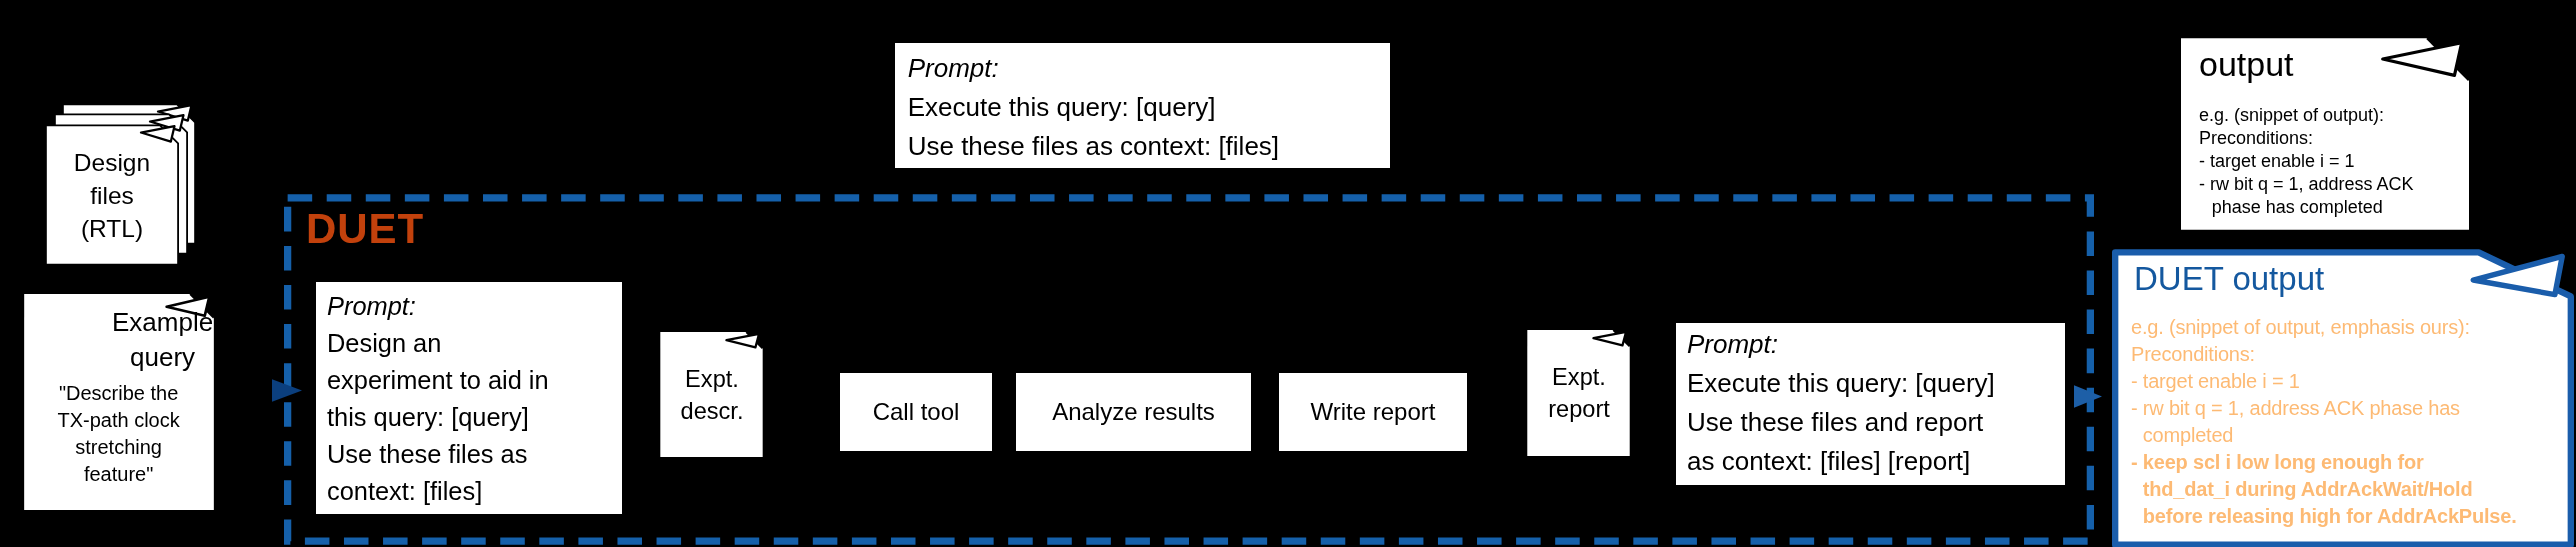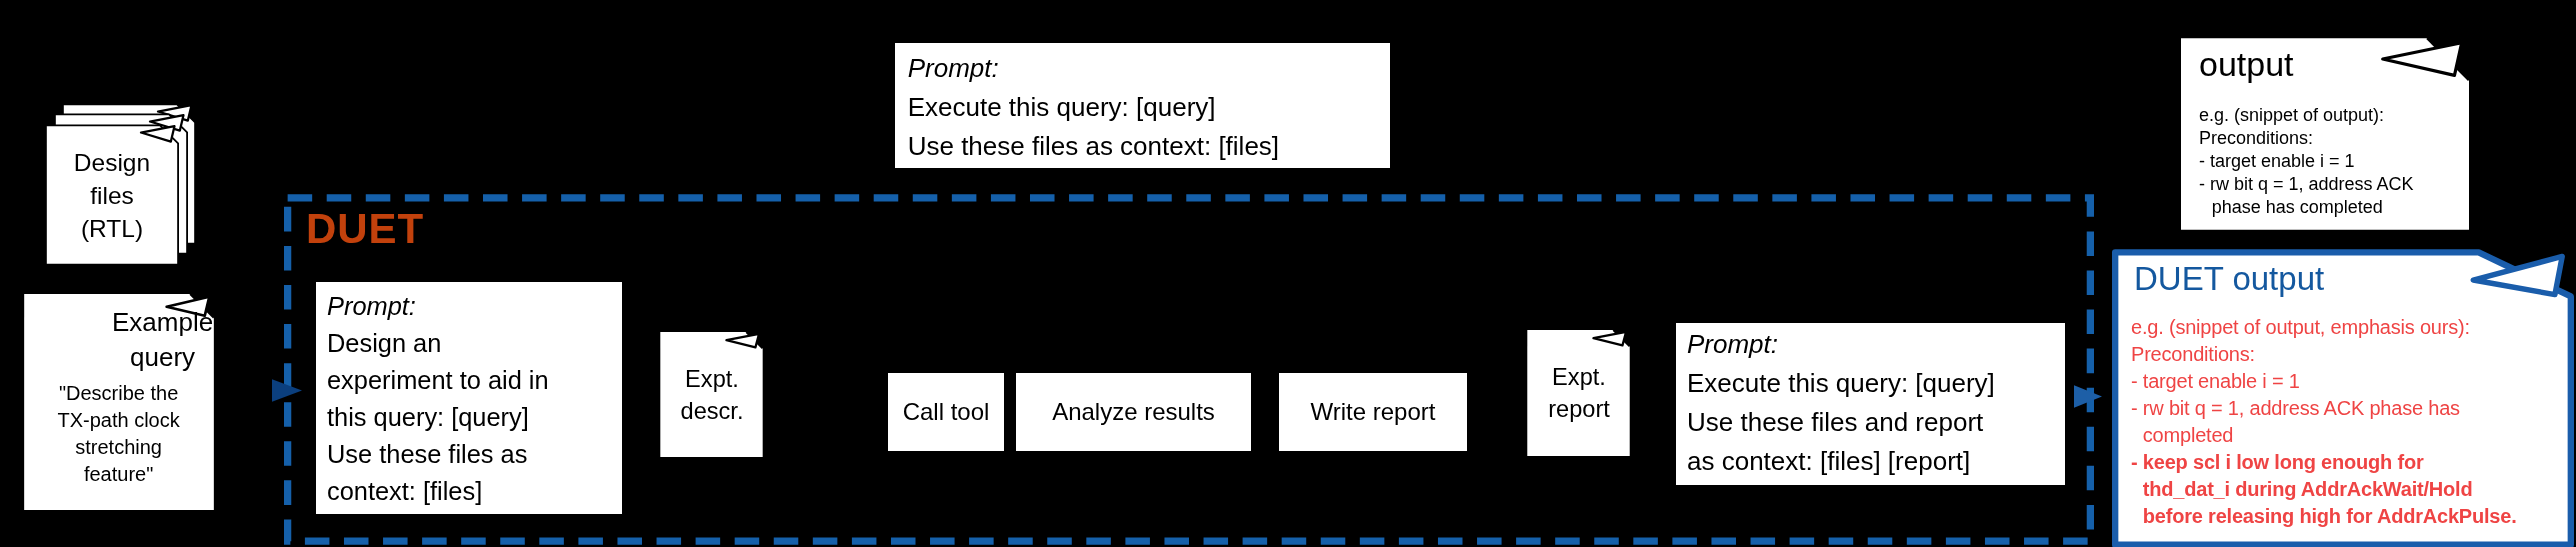--- a/index.html
+++ b/index.html
@@ -13,21 +13,21 @@
   .prompt-box{padding:5.5px 12.7px;line-height:39px;font-size:26px;}
   .prompt-label{font-style:italic;}
   .note-text{position:absolute;left:0;top:0;width:100%;height:100%;
     display:flex;flex-direction:column;align-items:center;justify-content:center;
     text-align:center;font-size:23.6px;line-height:32px;}
   .step-box{font-size:24px;}
   .out-title{font-size:34px;}
   .out-body{font-size:18px;line-height:23px;}
   .out-body .indent{padding-left:12.7px;}
   .duetout-title{font-size:33px;color:#14589f;}
-  .duetout-body{font-size:20px;line-height:27px;color:#ef4444;letter-spacing:-0.2px;}
+  .duetout-body{font-size:20px;line-height:27px;color:#fdba74;letter-spacing:-0.2px;}
   .duetout-body .indent{padding-left:11.8px;}
   .duetout-body .bold{font-weight:bold;}
   .duet-label{font-size:42px;font-weight:bold;color:#c2410c;letter-spacing:0.9px;}
   .eq-title{font-size:26px;line-height:35px;padding-left:48px;}
   .eq-quote{font-size:20px;line-height:27px;}
   svg{display:block;overflow:visible;}
 </style>
 </head>
 <body>
 
@@ -102,21 +102,21 @@
       <path d="M0 0 H95 L113 18 V138 H0 Z" fill="#fff"></path>
       <path d="M95 0 L113 18" stroke="#000" stroke-width="2.5"></path>
       <polygon points="73,9 109,2 105,17" fill="#fff" stroke="#000" stroke-width="2.5" stroke-linejoin="round"></polygon>
     </svg>
     <div class="note-text">
       <div>Expt.</div>
       <div>descr.</div>
     </div>
   </div>
 
-  <div class="abs whitebox center step-box" style="left:840px;top:373px;width:116px;height:78px;margin-left:48px;">Call tool</div>
+  <div class="abs whitebox center step-box" style="left:840px;top:373px;width:152px;height:78px;">Call tool</div>
   <div class="abs whitebox center step-box" style="left:1016px;top:373px;width:235px;height:78px;">Analyze results</div>
   <div class="abs whitebox center step-box" style="left:1279px;top:373px;width:188px;height:78px;">Write report</div>
 
   <div class="abs" style="left:1527px;top:330px;width:104px;height:126px;">
     <svg width="103" height="126" viewBox="0 0 113 139">
       <path d="M0 0 H95 L113 18 V139 H0 Z" fill="#fff"></path>
       <path d="M95 0 L113 18" stroke="#000" stroke-width="2.5"></path>
       <polygon points="73,9 109,2 105,17" fill="#fff" stroke="#000" stroke-width="2.5" stroke-linejoin="round"></polygon>
     </svg>
     <div class="note-text">

